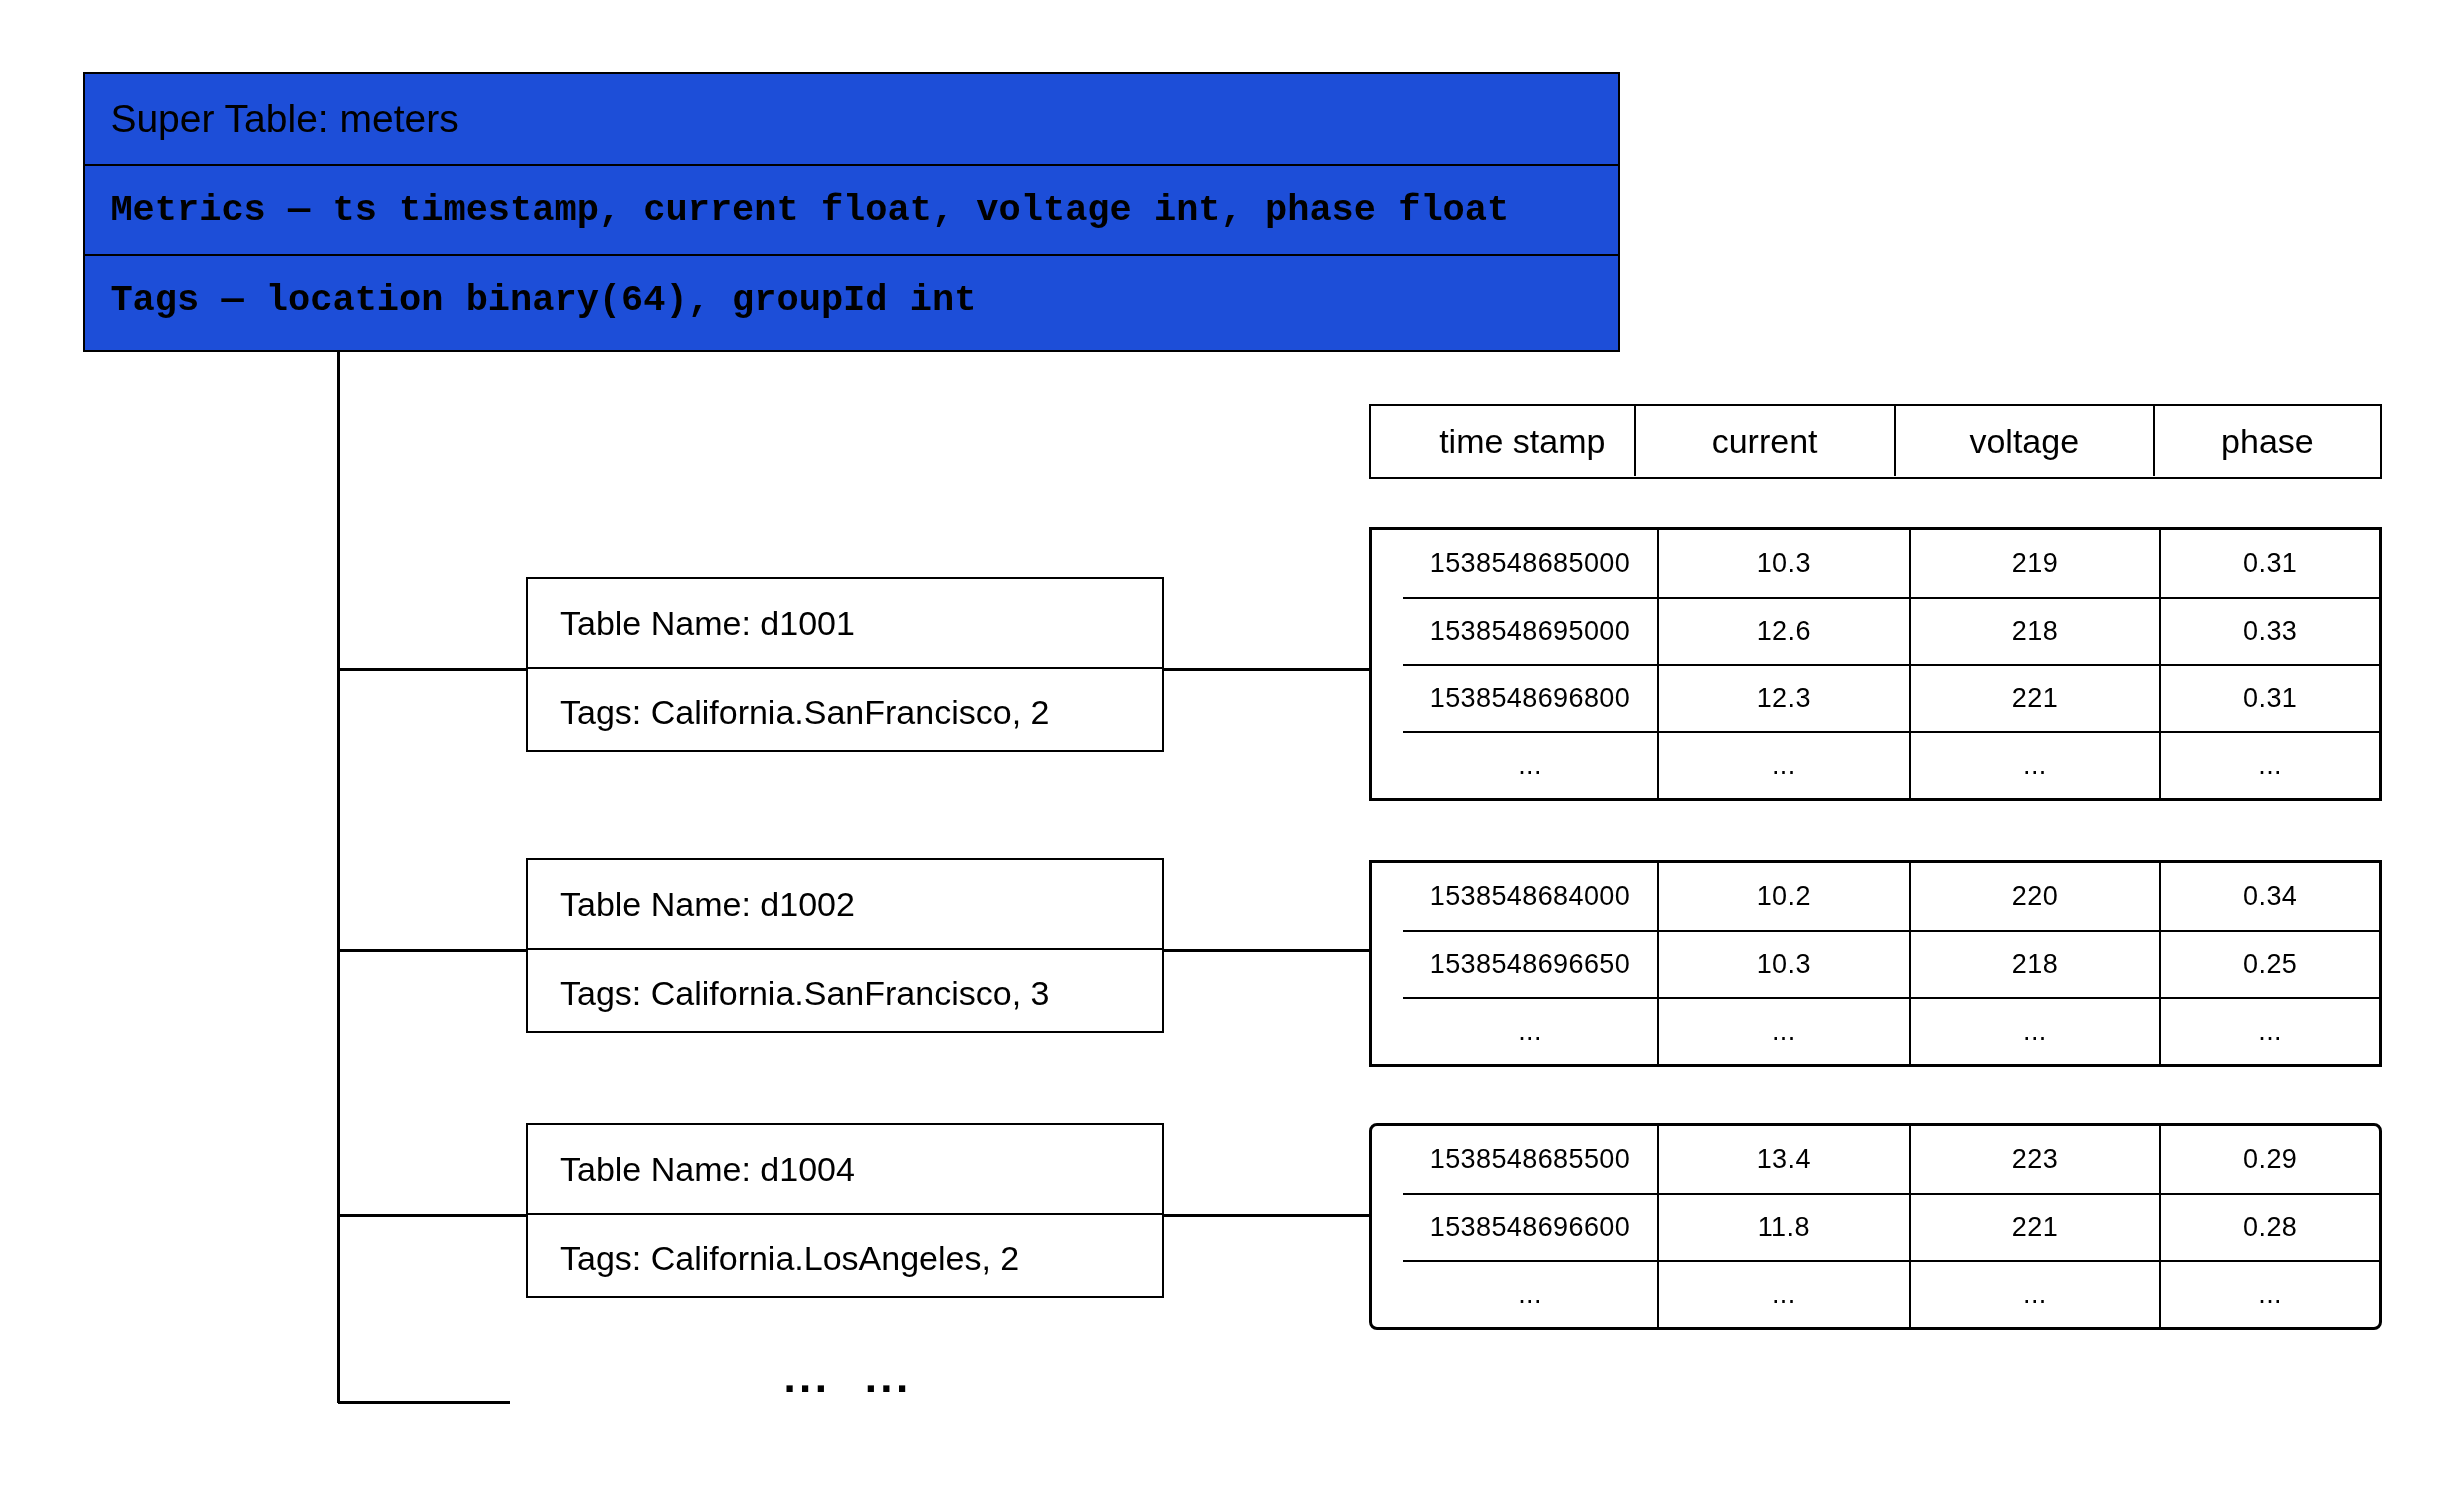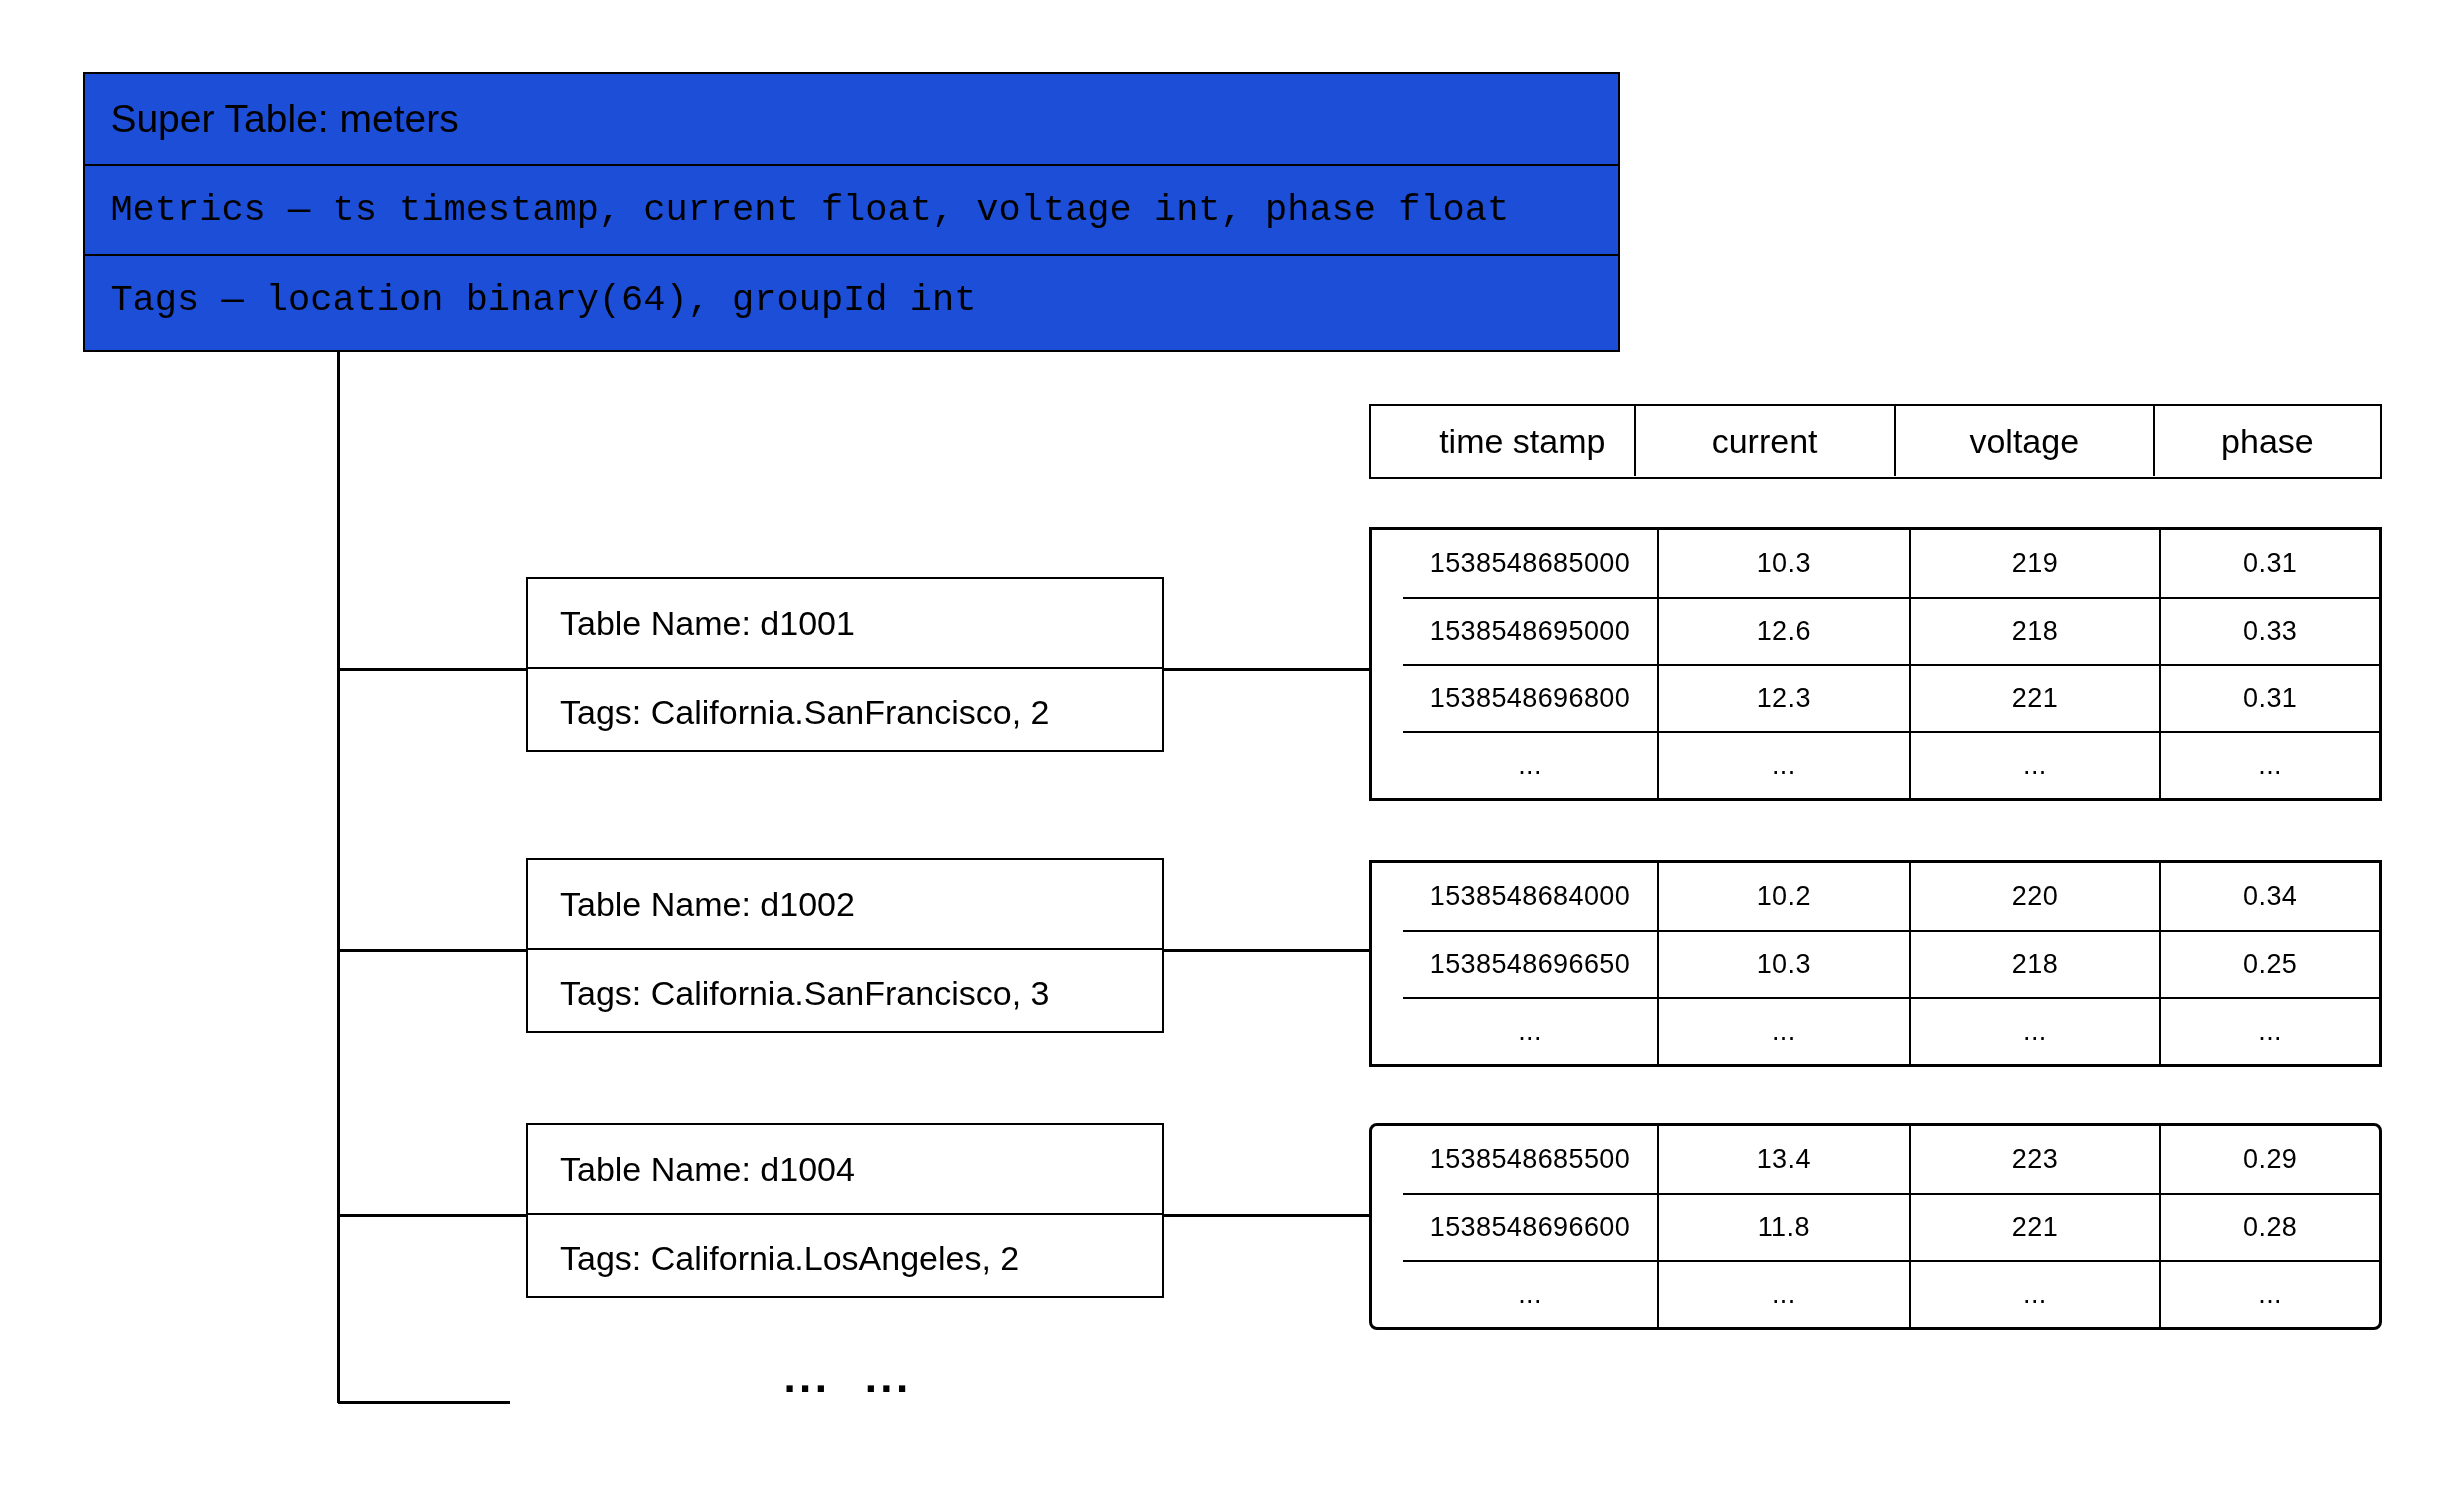--- a/index.html
+++ b/index.html
@@ -27,21 +27,21 @@
     display: flex;
     align-items: center;
     padding-left: 25.4px;
     white-space: nowrap;
     overflow: hidden;
   }
   .srow + .srow { border-top: 2.5px solid #000; }
   .srow.title { font-size: 39px; }
   .srow.mono {
     font-family: "Liberation Mono", "DejaVu Sans Mono", monospace;
-    font-weight: 400;
+    font-weight: 700;
     font-size: 37px;
   }
 
   
   .line { position: absolute; background: #000; }
 
   
   .tbox {
     position: absolute;
     left: 526px;

